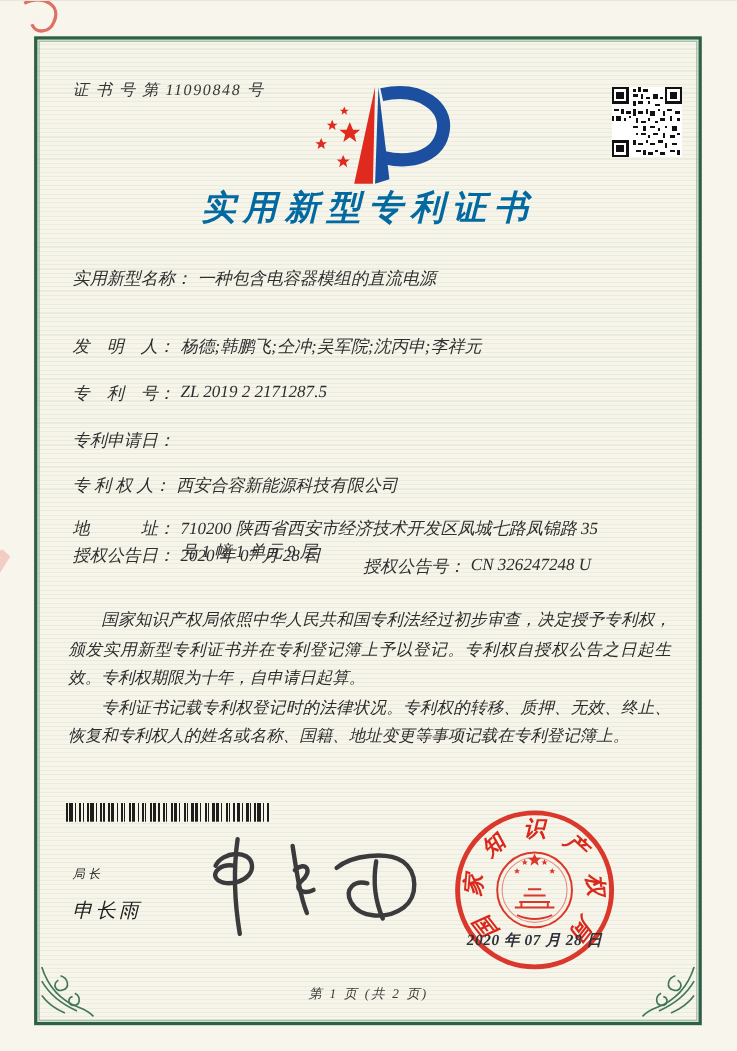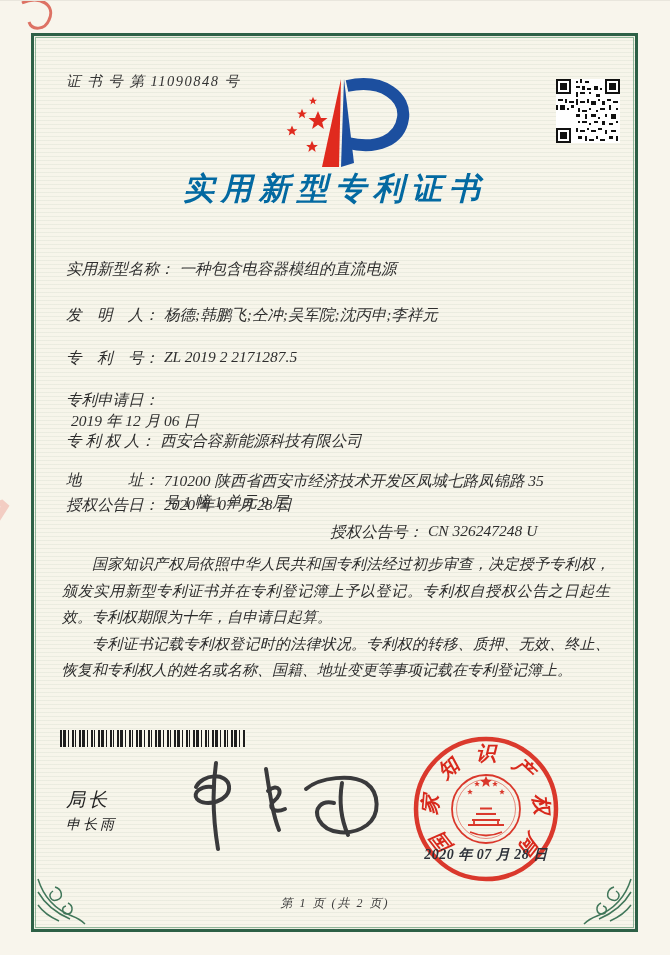--- a/index.html
+++ b/index.html
@@ -35,36 +35,36 @@
   .cert-no { position:absolute; left:66px; top:71px; font-size:14.5px; letter-spacing:1.5px; color:#333; }
   .logo { position:absolute; left:280px; top:73px; }
   .qr { position:absolute; left:556px; top:78px; width:64px; height:64px; }
   .title { position:absolute; left:0; top:167px; width:670px; text-align:center;
            font-size:31px; font-weight:700; letter-spacing:7px; color:#0369a1; }
 
   .row { position:absolute; left:66px; font-size:15.5px; color:#2e2e2e; display:flex; align-items:flex-start; }
   .row .lab { white-space:pre; flex:none; }
   .row .val { margin-left:5px; }
   .val.multiline { white-space:pre-line; max-width:470px; line-height:21px; }
-  .r1 { top:258px;align-items:center; } .r2 { top:304px; } .r3 { top:347px; }
+  .r1 { top:242px;align-items:center; } .r2 { top:304px; } .r3 { top:347px; }
   .r4 { top:389px;flex-direction:column; } .r5 { top:430px; } .r6 { top:469px; }
-  .r7a { top:494px; } .r7b { top:521px; left:330px; }
+  .r7a { top:494px; } .r7b { top:504px; left:330px; }
 
   .paras { position:absolute; left:62px; top:550px; width:548px; }
   .paras p { margin:0; font-size:15px; line-height:26.5px; text-indent:2em;
              text-align:justify; color:#2c2c2c; }
 
   .barcode { position:absolute; left:60px; top:729px; width:186px; height:17px;
     background:repeating-linear-gradient(90deg,
       #1d1d1d 0 2px,#f7f5ea 2px 3px,#1d1d1d 3px 6px,#f7f5ea 6px 8px,
       #1d1d1d 8px 9px,#f7f5ea 9px 12px,#1d1d1d 12px 14px,#f7f5ea 14px 15px,
       #1d1d1d 15px 16px,#f7f5ea 16px 19px); }
 
-  .signer-title { position:absolute; left:66px; top:786px; font-size:19px; letter-spacing:3px; color:#222; }
-  .signer-name  { position:absolute; left:66px; top:815px; font-size:14px; letter-spacing:3px; color:#222; }
+  .signer-title { position:absolute; left:66px; top:786px; font-size:11px; letter-spacing:3px; color:#222; }
+  .signer-name  { position:absolute; left:66px; top:815px; font-size:18px; letter-spacing:3px; color:#222; }
   .signature { position:absolute; left:182px; top:756px; }
 
   .seal { position:absolute; left:410px; top:727px; z-index:4; }
   .seal-char { font-size:20px; font-weight:700; fill:#d8291c; font-family:"Liberation Serif","DejaVu Serif",serif; }
   .seal-date { position:absolute; left:404px; top:845px; width:164px; text-align:center; z-index:5;
                font-size:14px; font-weight:600; color:#2d3139; letter-spacing:.5px; }
 
   .footer { position:absolute; left:0; top:894px; width:670px; text-align:center;
             font-size:12px; letter-spacing:2px; color:#3a3a3a; }
 </style>
@@ -151,21 +151,20 @@
   <div class="row r2">
     <span class="lab">发　明　人：</span>
     <span class="val">杨德;韩鹏飞;仝冲;吴军院;沈丙申;李祥元</span>
   </div>
   <div class="row r3">
     <span class="lab">专　利　号：</span>
     <span class="val">ZL 2019 2 2171287.5</span>
   </div>
   <div class="row r4">
     <span class="lab">专利申请日：</span>
-    <span class="val">2019 年 12 月 06 日</span>
   </div>
   <div class="row r5">
     <span class="lab">专 利 权 人：</span>
     <span class="val">西安合容新能源科技有限公司</span>
   </div>
   <div class="row r6">
     <span class="lab">地　　　址：</span>
     <span class="val multiline">710200 陕西省西安市经济技术开发区凤城七路凤锦路 35
 号 1 幢 1 单元 9 层</span>
   </div>

